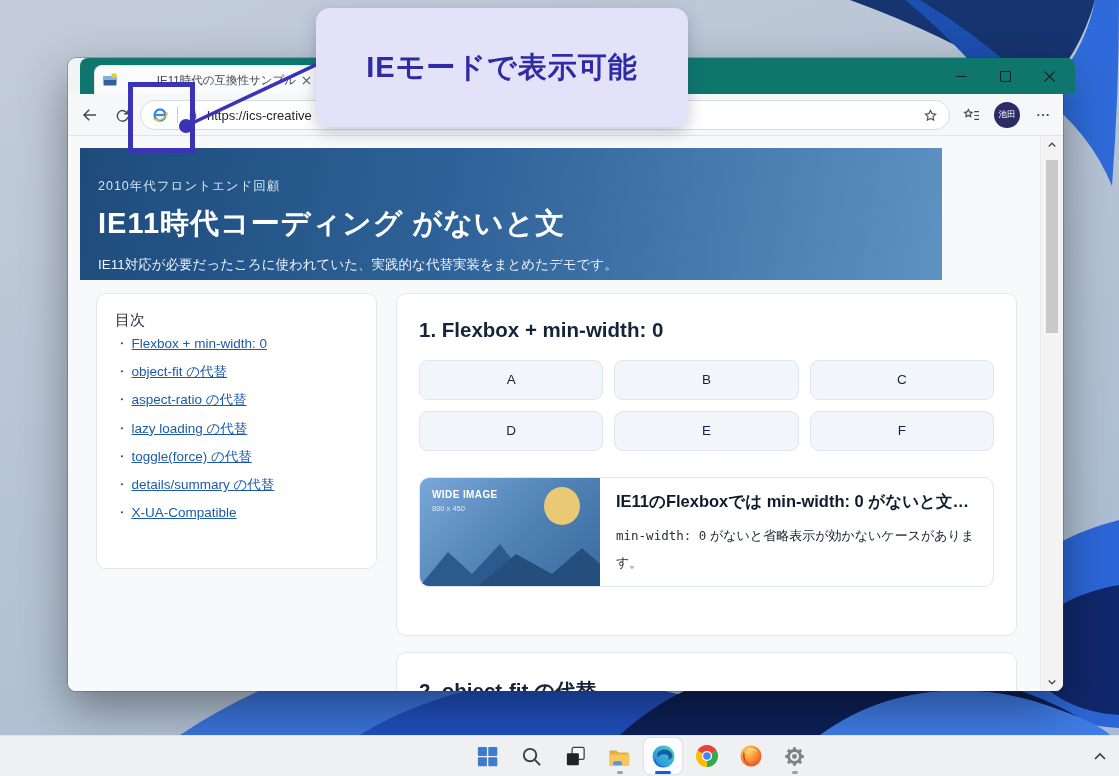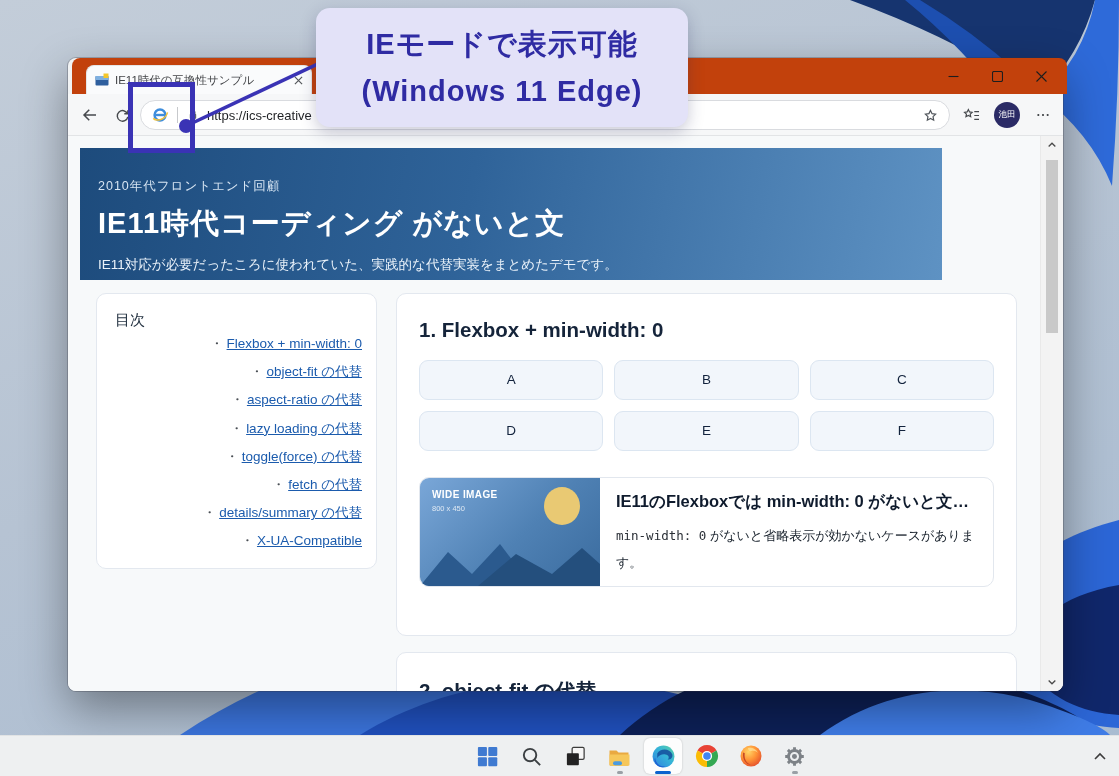--- a/index.html
+++ b/index.html
@@ -12,21 +12,21 @@
 
   
   #wallpaper{position:absolute;inset:0;z-index:0;}
 
   
   .browser{
     position:absolute;left:68px;top:58px;width:995px;height:633px;z-index:10;
     background:#f1f3f4;border-radius:8px;
     box-shadow:0 0 0 1px rgba(50,50,60,.28),0 18px 46px rgba(0,0,0,.38);
   }
-  .tabstrip{position:absolute;left:4px;top:0;width:100%;height:36px;border-radius:8px 8px 0 0;background:#c2410c;}
+  .tabstrip{position:absolute;left:12px;top:0;width:100%;height:36px;border-radius:8px 8px 0 0;background:#0f766e;text-align:right;}
   .tab{
     position:absolute;left:14px;top:7px;width:226px;height:29px;background:#fafbfc;
     border:1px solid #e4e6e8;border-bottom:none;border-radius:8px 8px 0 0;
     display:flex;align-items:center;padding:0 8px;box-sizing:border-box;
   }
   .tab-title{font-size:11.5px;color:#434548;white-space:nowrap;overflow:hidden;text-overflow:ellipsis;flex:1;margin:0 6px;}
   .win-controls{position:absolute;right:4px;top:0;height:36px;display:flex;}
   .win-btn{width:44px;height:36px;display:flex;align-items:center;justify-content:center;}
 
   .toolbar{position:absolute;left:0;top:36px;width:100%;height:42px;background:#f6f7f8;border-bottom:1px solid #e2e4e6;box-sizing:border-box;}
@@ -55,21 +55,21 @@
     box-sizing:border-box;padding:30px 20px 0 18px;
   }
   .hero-eyebrow{font-size:12.5px;color:#d6e4f2;letter-spacing:1px;}
   .hero-title{font-size:29px;font-weight:700;margin-top:9px;letter-spacing:1px;}
   .hero-sub{font-size:13.5px;color:#eaf2fa;margin-top:12px;}
 
   .card{background:#fff;border:1px solid #e3e8ef;border-radius:10px;box-sizing:border-box;position:absolute;}
   .toc-card{left:28px;top:157px;width:281px;height:276px;padding:17px 14px 0 18px;}
   .toc-title{font-size:15px;font-weight:400;color:#1c2b3b;}
   .toc-list{list-style:none;margin:0;padding:0;}
-  .toc-list li{font-size:13.5px;line-height:28.2px;white-space:nowrap;text-align:right;}
+  .toc-list li{font-size:13.5px;line-height:28.2px;white-space:nowrap;}
   .toc-bullet{color:#4a4f55;margin-right:3px;}
   .toc-link{color:#1b5bad;text-decoration:underline;cursor:pointer;}
 
   .card1{left:328px;top:157px;width:621px;height:343px;padding:22px 22px 0;}
   .sec-h2{font-size:20.5px;line-height:28px;font-weight:700;color:#15243a;margin:0;}
   .sec-p{font-size:13.5px;color:#20293a;margin:15px 0 0;line-height:18px;}
   .demo-grid{display:grid;grid-template-columns:1fr 1fr 1fr;gap:11px;margin-top:16px;}
   .demo-cell{
     height:38px;line-height:38px;text-align:center;font-size:13.5px;color:#13233d;
     background:#f2f6fb;border:1px solid #dce6f1;border-radius:9px;
@@ -221,21 +221,20 @@
     </div>
 
     <div class="card toc-card">
       <div class="toc-title">目次</div>
       <ul class="toc-list">
         <li><span class="toc-bullet">・</span><a class="toc-link">Flexbox + min-width: 0</a></li>
         <li><span class="toc-bullet">・</span><a class="toc-link">object-fit の代替</a></li>
         <li><span class="toc-bullet">・</span><a class="toc-link">aspect-ratio の代替</a></li>
         <li><span class="toc-bullet">・</span><a class="toc-link">lazy loading の代替</a></li>
         <li><span class="toc-bullet">・</span><a class="toc-link">toggle(force) の代替</a></li>
-        <li><span class="toc-bullet">・</span><a class="toc-link">fetch の代替</a></li>
         <li><span class="toc-bullet">・</span><a class="toc-link">details/summary の代替</a></li>
         <li><span class="toc-bullet">・</span><a class="toc-link">X-UA-Compatible</a></li>
       </ul>
     </div>
 
     <div class="card card1">
       <h2 class="sec-h2">1. Flexbox + min-width: 0</h2>
       <div class="demo-grid">
         <div class="demo-cell">A</div>
         <div class="demo-cell">B</div>
@@ -283,21 +282,20 @@
 </div>
 
 <svg id="overlay" width="1119" height="776" viewBox="0 0 1119 776">
   <line x1="186" y1="126" x2="424" y2="14" stroke="#3a33b5" stroke-width="3.5"></line>
   <circle cx="186" cy="126" r="7" fill="#3a33b5"></circle>
   <rect x="130.5" y="84.5" width="62" height="66" fill="none" stroke="#3a33b5" stroke-width="5"></rect>
 </svg>
 
 <div class="callout">
   <div>IEモードで表示可能</div>
-  <div>(Windows 11 Edge)</div>
 </div>
 
 <div class="taskbar">
 
   <div class="tb-icon" style="left:468px;">
     <svg width="23" height="23" viewBox="0 0 24 24">
       <rect x="2" y="2" width="9.4" height="9.4" rx="1" fill="#3f7ad1"></rect>
       <rect x="12.8" y="2" width="9.4" height="9.4" rx="1" fill="#3f7ad1"></rect>
       <rect x="2" y="12.8" width="9.4" height="9.4" rx="1" fill="#3f7ad1"></rect>
       <rect x="12.8" y="12.8" width="9.4" height="9.4" rx="1" fill="#3f7ad1"></rect>

